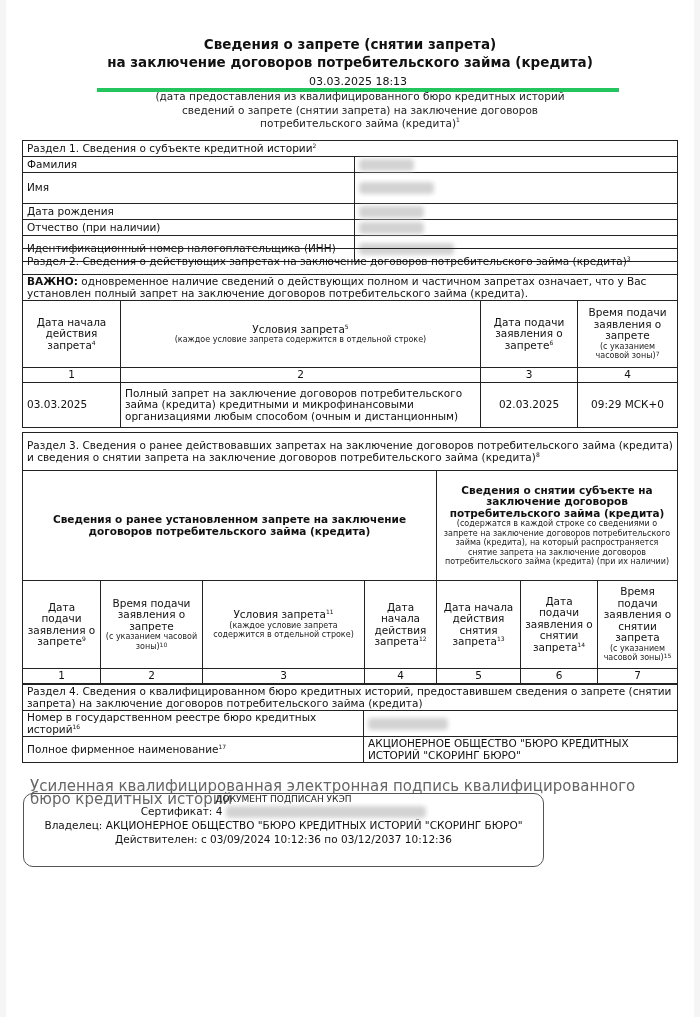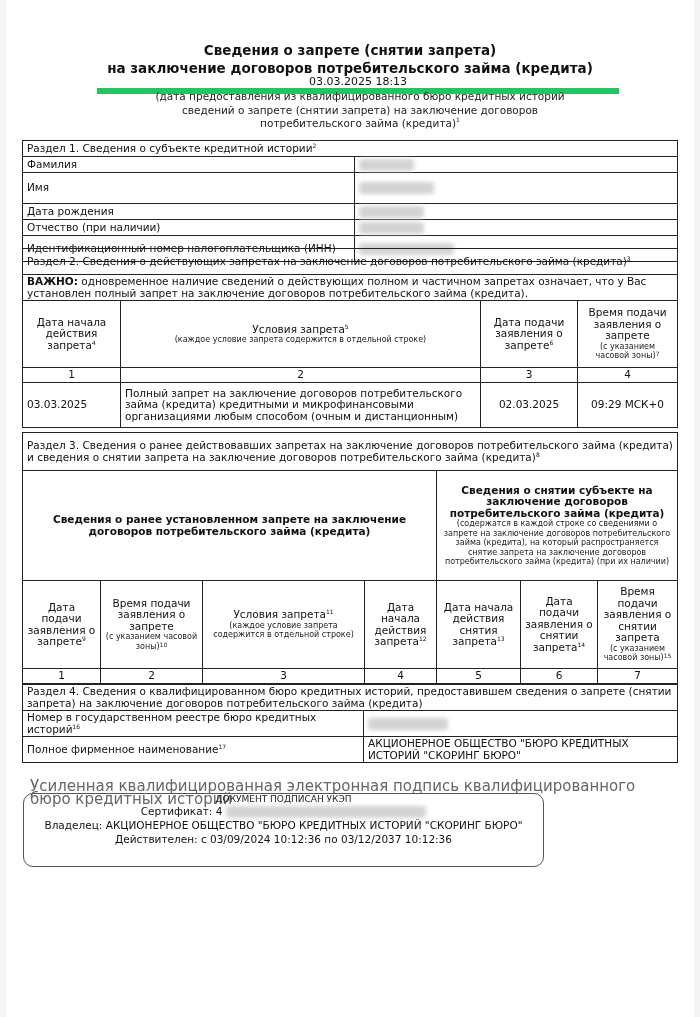--- a/index.html
+++ b/index.html
@@ -8,26 +8,26 @@
     background: #f5f5f5;
     font-family: "DejaVu Sans", sans-serif;
     color: #111;
   }
   .page {
     position: absolute; left: 6px; top: 0; width: 688px; height: 1017px;
     background: #ffffff;
   }
   .title {
     position: absolute; left: 0; top: 35px; width: 700px; text-align: center;
-    font-weight: bold; font-size: 13.5px; line-height: 18px; margin-top: 6px;
+    font-weight: bold; font-size: 13.5px; line-height: 18px;
   }
   .date-line {
     position: absolute; left: 97px; top: 75px; width: 522px; text-align: center;
     font-size: 11px; line-height: 13px;
-    border-bottom: 6px solid #22c55e;
+    border-bottom: 4px solid #22c55e;
   }
   .date-caption {
     position: absolute; left: 80px; top: 90px; width: 560px; text-align: center;
     font-size: 10.5px; line-height: 13.5px; color: #222;
   }
   sup { font-size: 6px; vertical-align: top; line-height: 6px; }
   table.form {
     position: absolute; left: 22px; width: 655px;
     border-collapse: collapse; table-layout: fixed;
     font-size: 10.5px; line-height: 11.5px;

